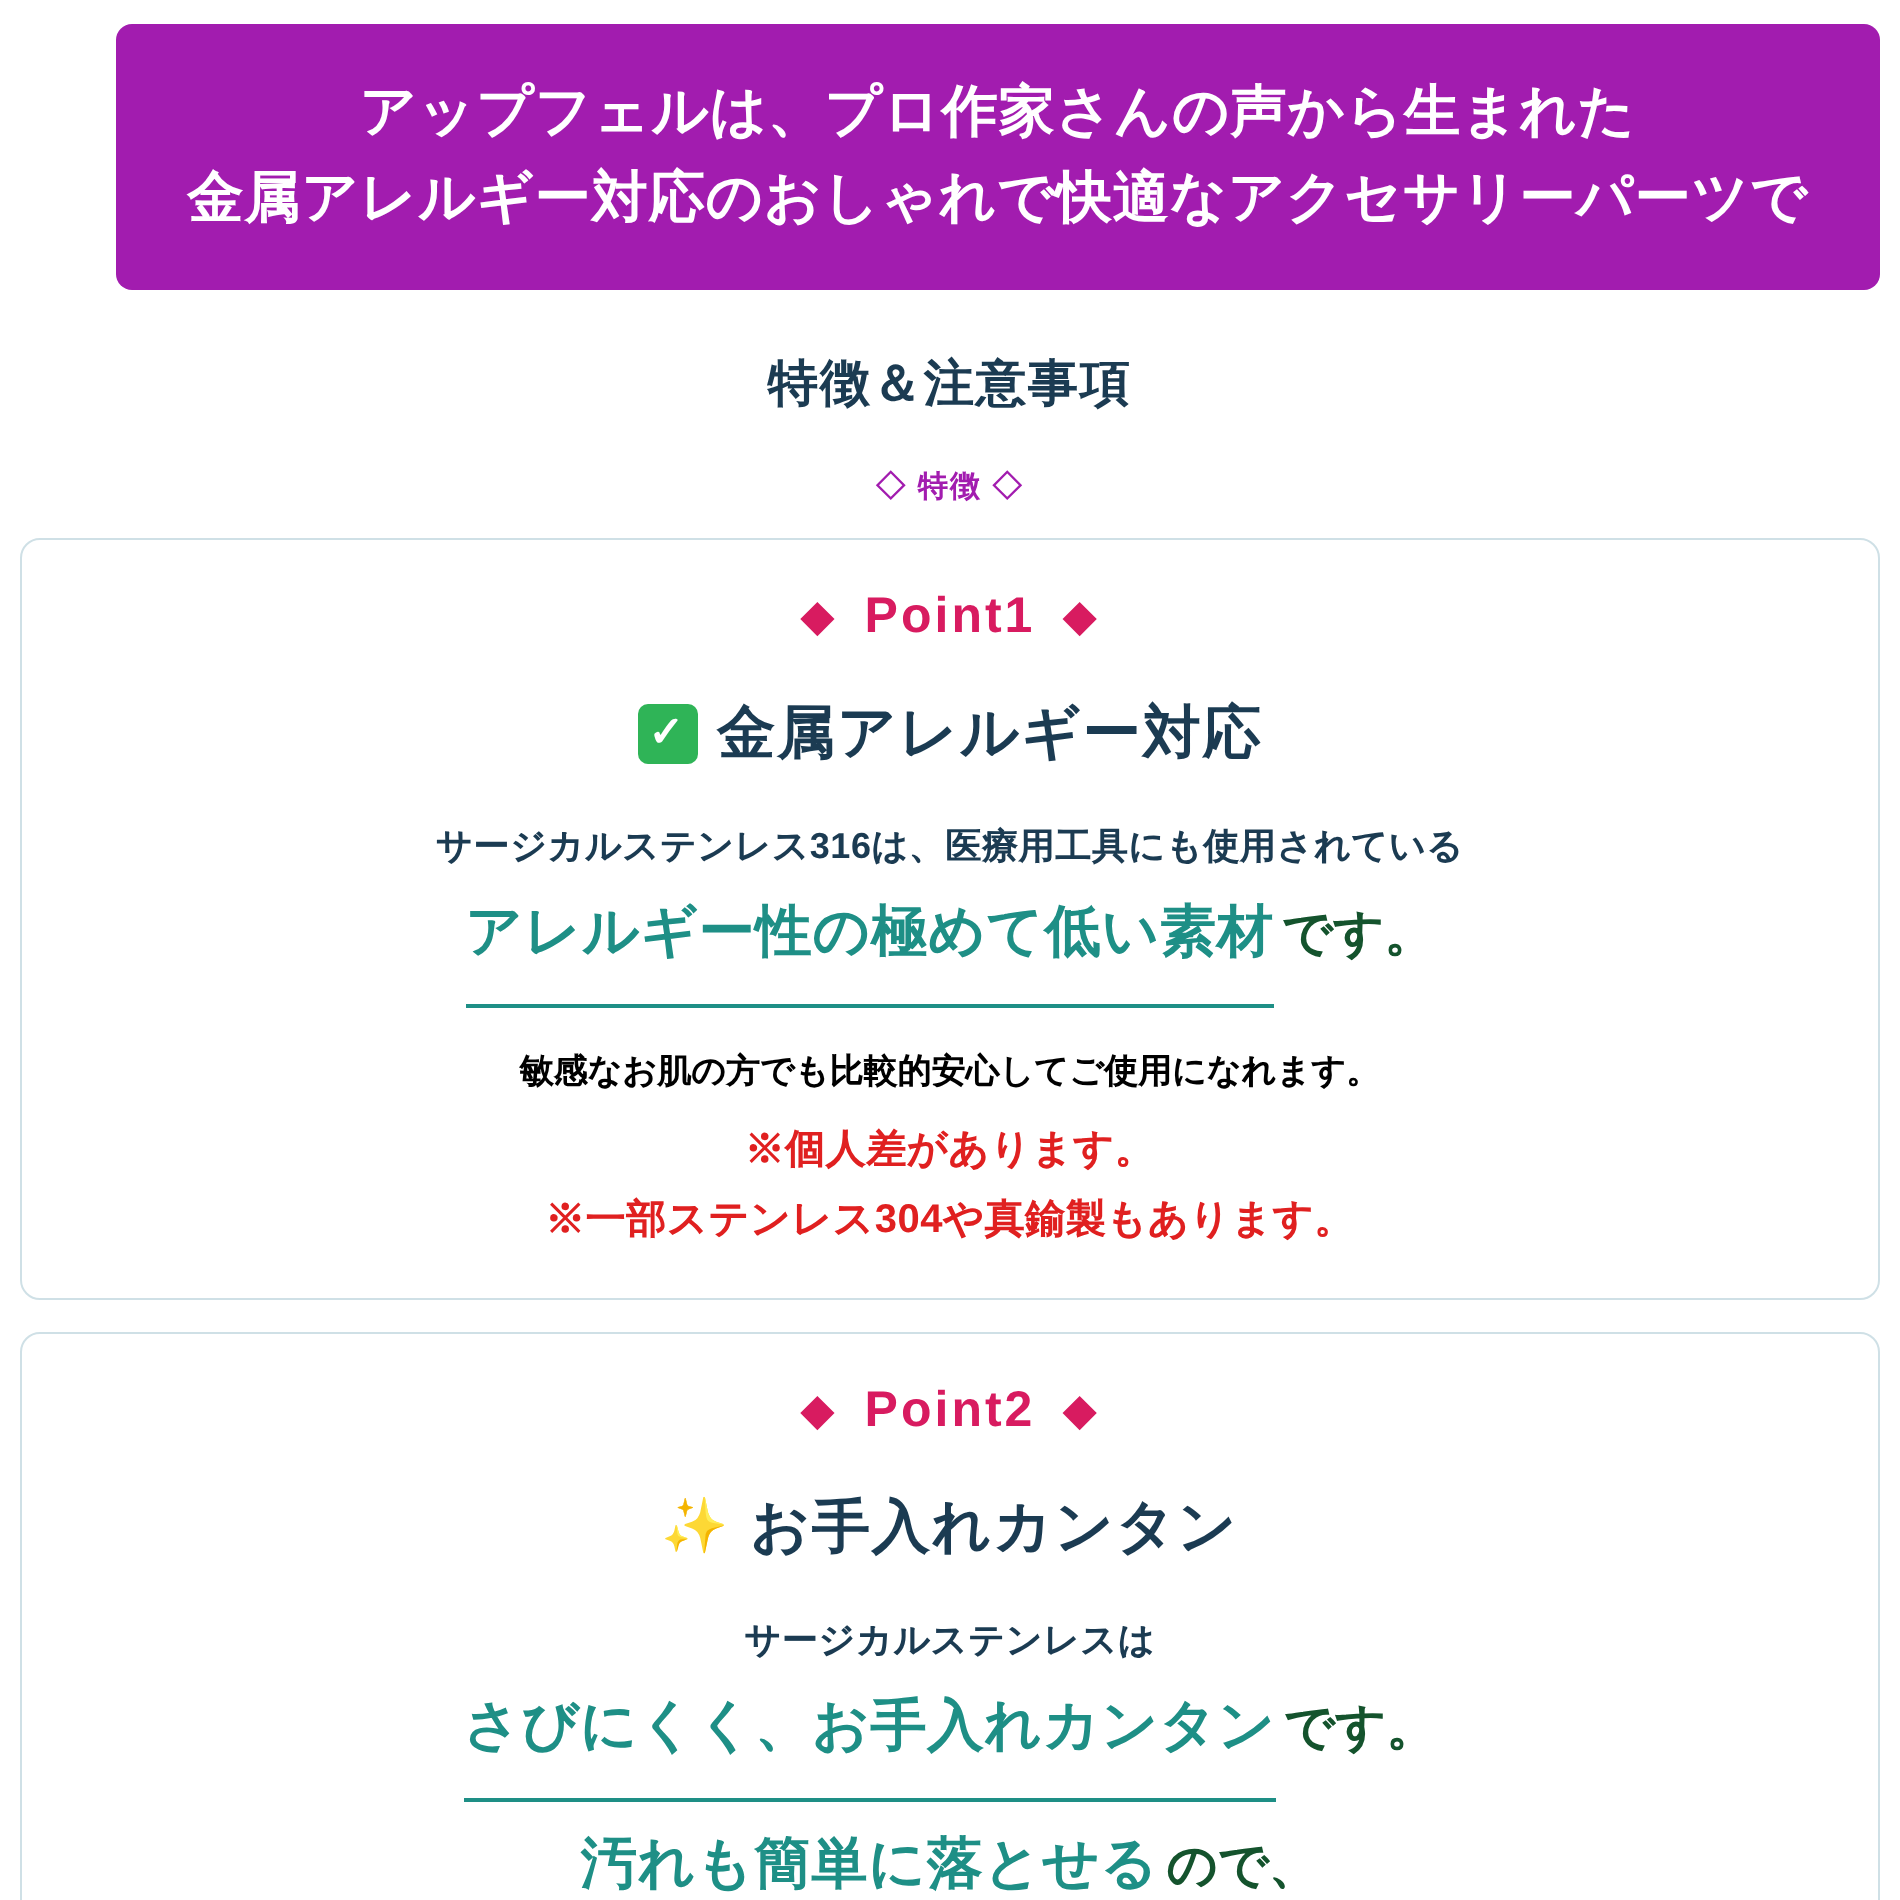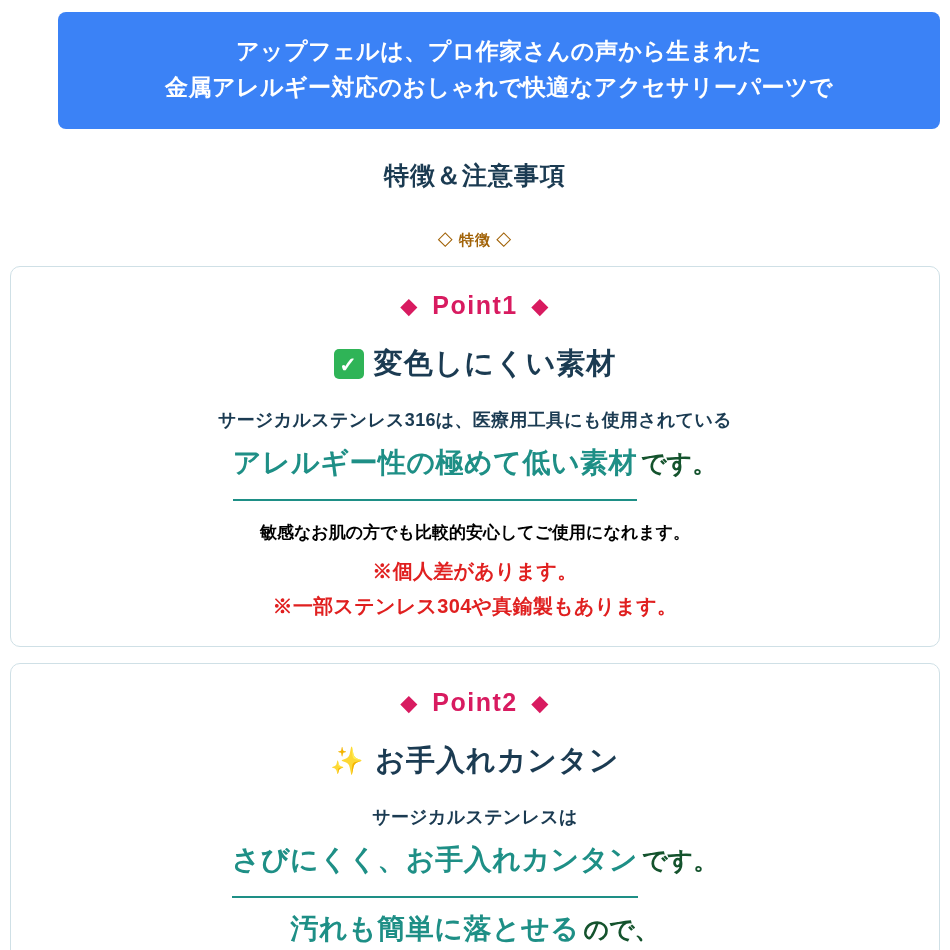--- a/index.html
+++ b/index.html
@@ -13,48 +13,48 @@
   .page {
     width: 950px;
     height: 950px;
     padding: 12px 10px 0 10px;
     display: flex;
     flex-direction: column;
   }
 
   
   .hero {
-    background: #3b82f6;
+    background: #a21caf;
     color: #ffffff;
     border-radius: 8px;
     padding: 22px 20px 24px 20px;
     text-align: center;
     line-height: 1.55;
-    font-size: 23px;
+    font-size: 28px;
     font-weight: 700;
     letter-spacing: 0.5px;
     margin-left: 48px;
   }
   .hero .line { display: block; white-space: nowrap; }
 
   
   .section-title {
     text-align: center;
     color: #1b3b52;
     font-size: 25px;
     font-weight: 700;
     margin-top: 30px;
     letter-spacing: 1px;
   }
   .section-sub {
     text-align: center;
-    color: #a16207;
+    color: #a21caf;
     font-size: 15px;
     font-weight: 700;
-    margin-top: 39px;
+    margin-top: 26px;
     letter-spacing: 1px;
   }
 
   
   .card {
     border: 1px solid #cfe0e6;
     border-radius: 10px;
     margin-top: 16px;
     padding: 24px 20px 26px 20px;
     text-align: center;
@@ -154,21 +154,21 @@
 
   <div class="card">
     <div class="point-label">
       <span class="diamond">◆</span>
       <span>Point1</span>
       <span class="diamond">◆</span>
     </div>
 
     <div class="point-head">
       <span class="check-box">✓</span>
-      <span>変色しにくい素材</span>
+      <span>金属アレルギー対応</span>
     </div>
 
     <div class="body-line">サージカルステンレス316は、医療用工具にも使用されている</div>
 
     <div class="big-line">
       <span class="hl">アレルギー性の極めて低い素材</span>
       <span class="tail">です。</span>
     </div>
 
     <div class="center-sm">敏感なお肌の方でも比較的安心してご使用になれます。</div>

